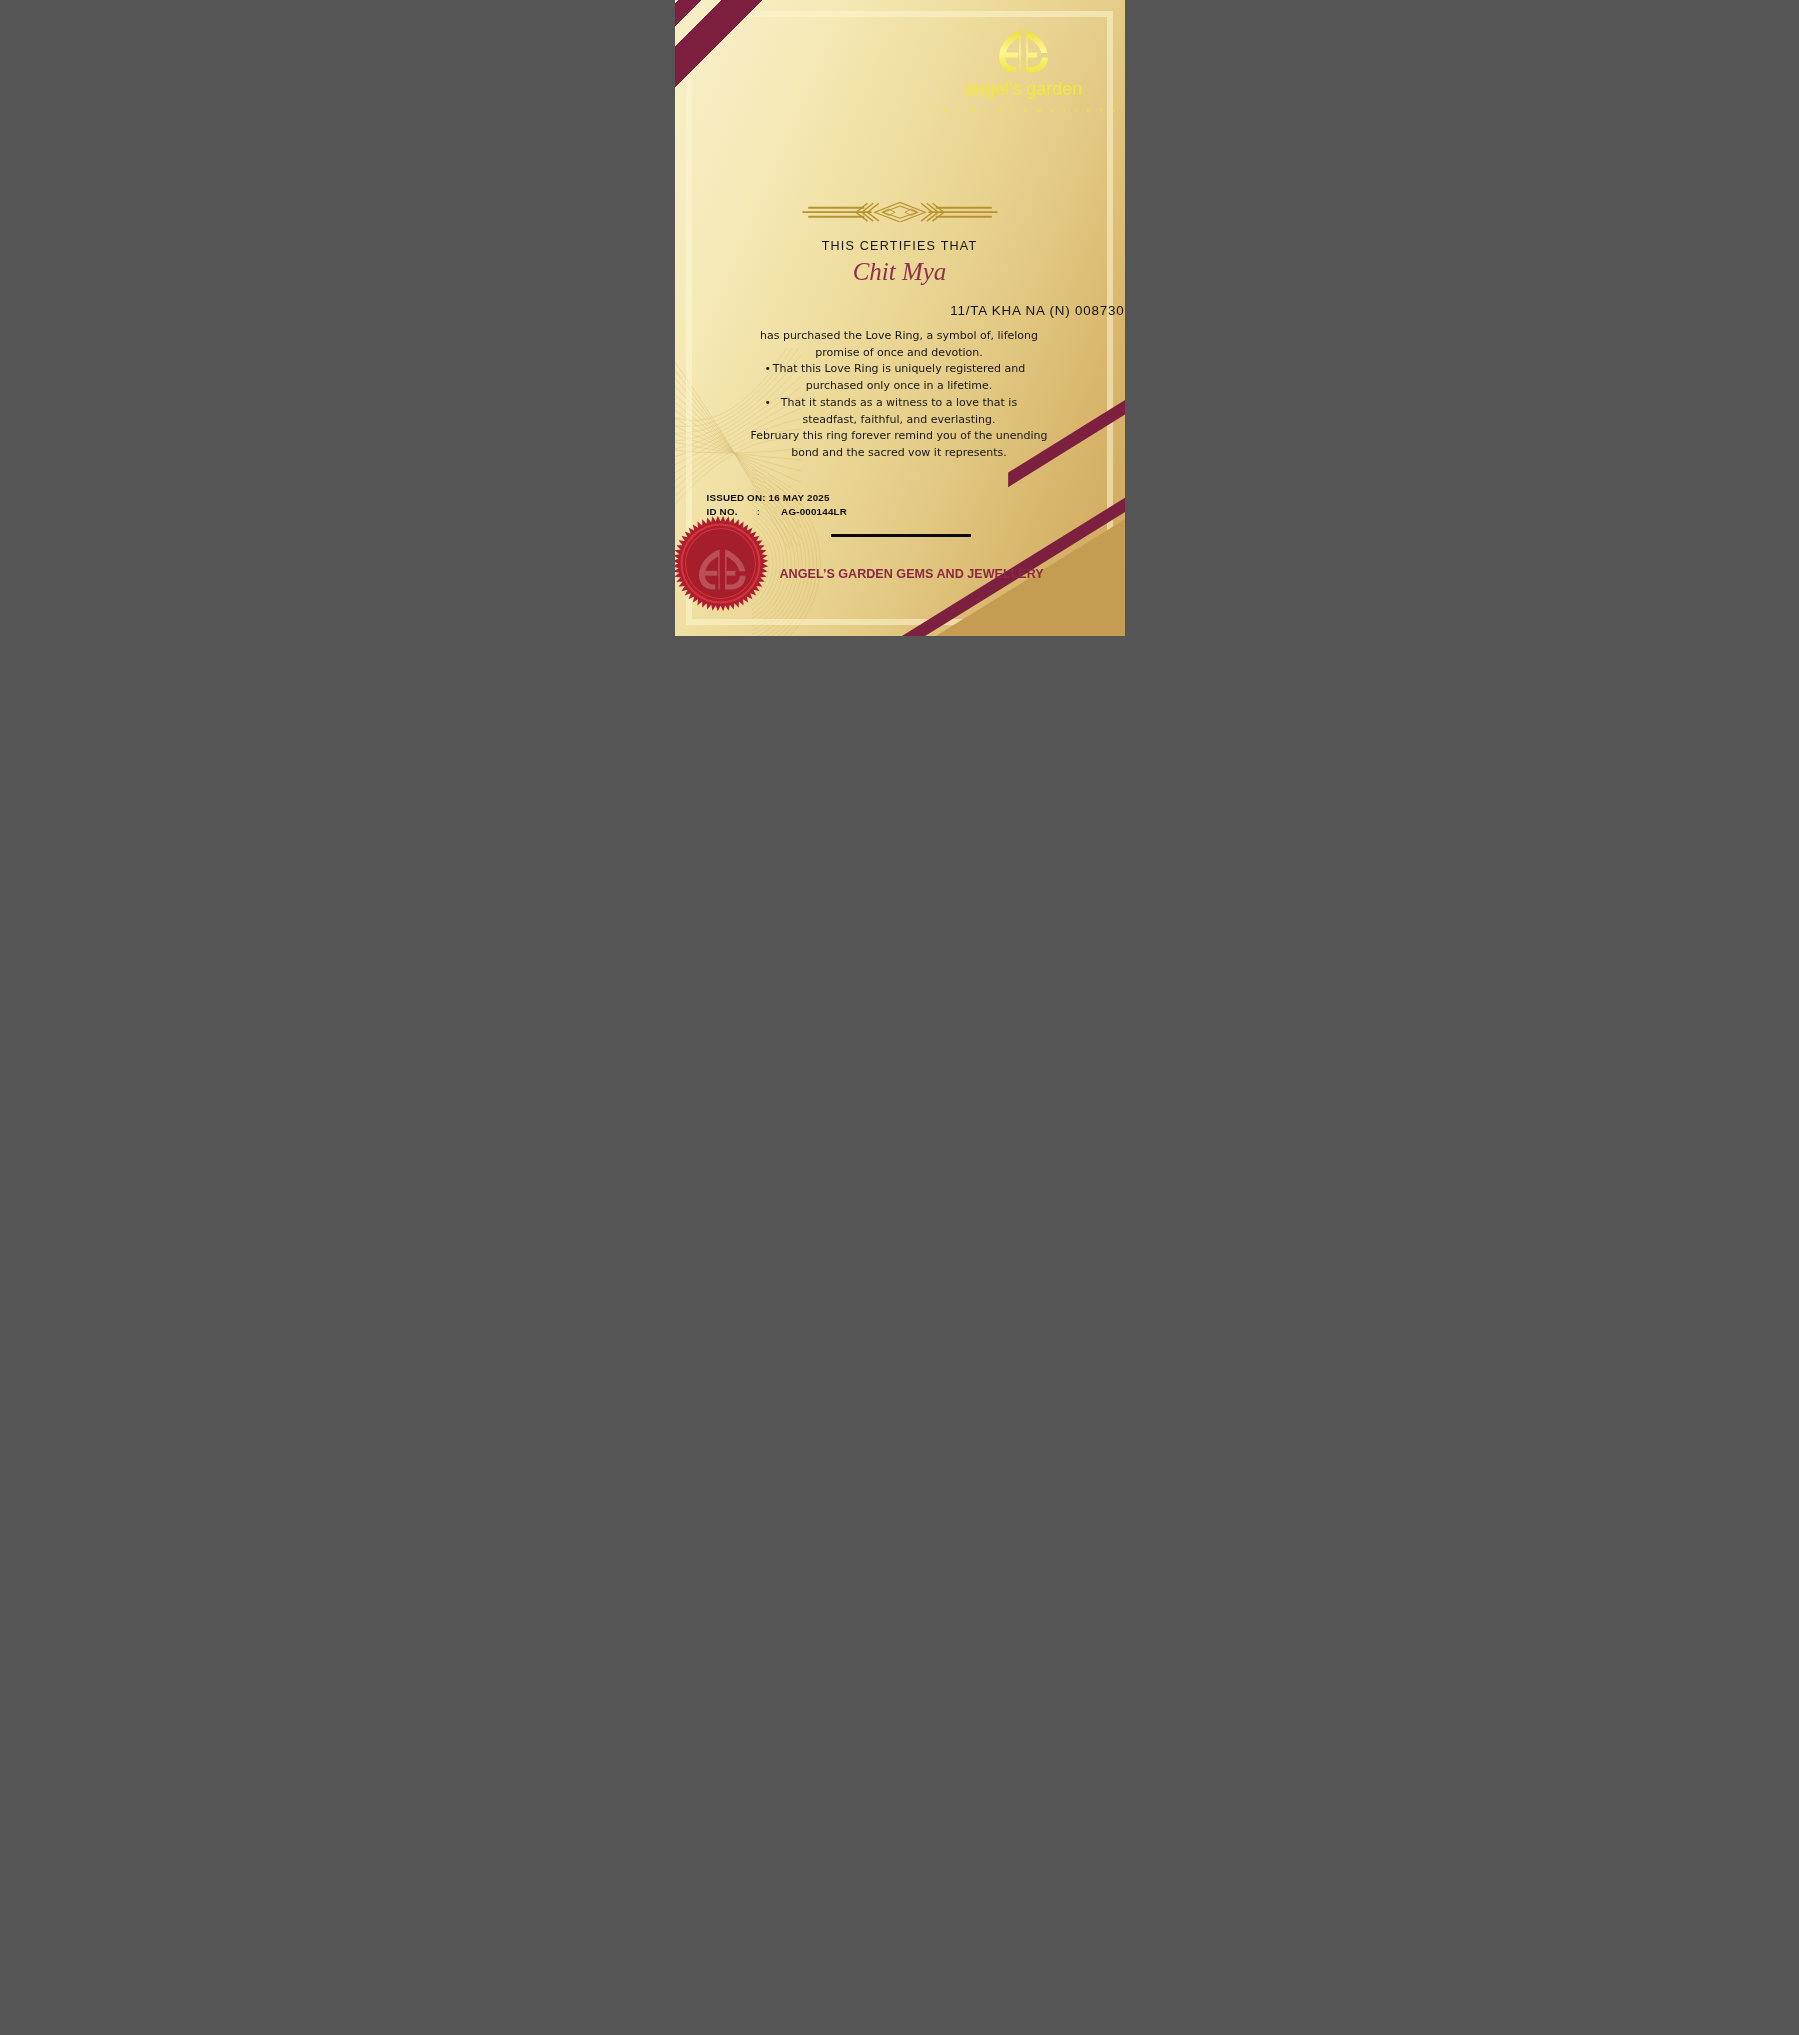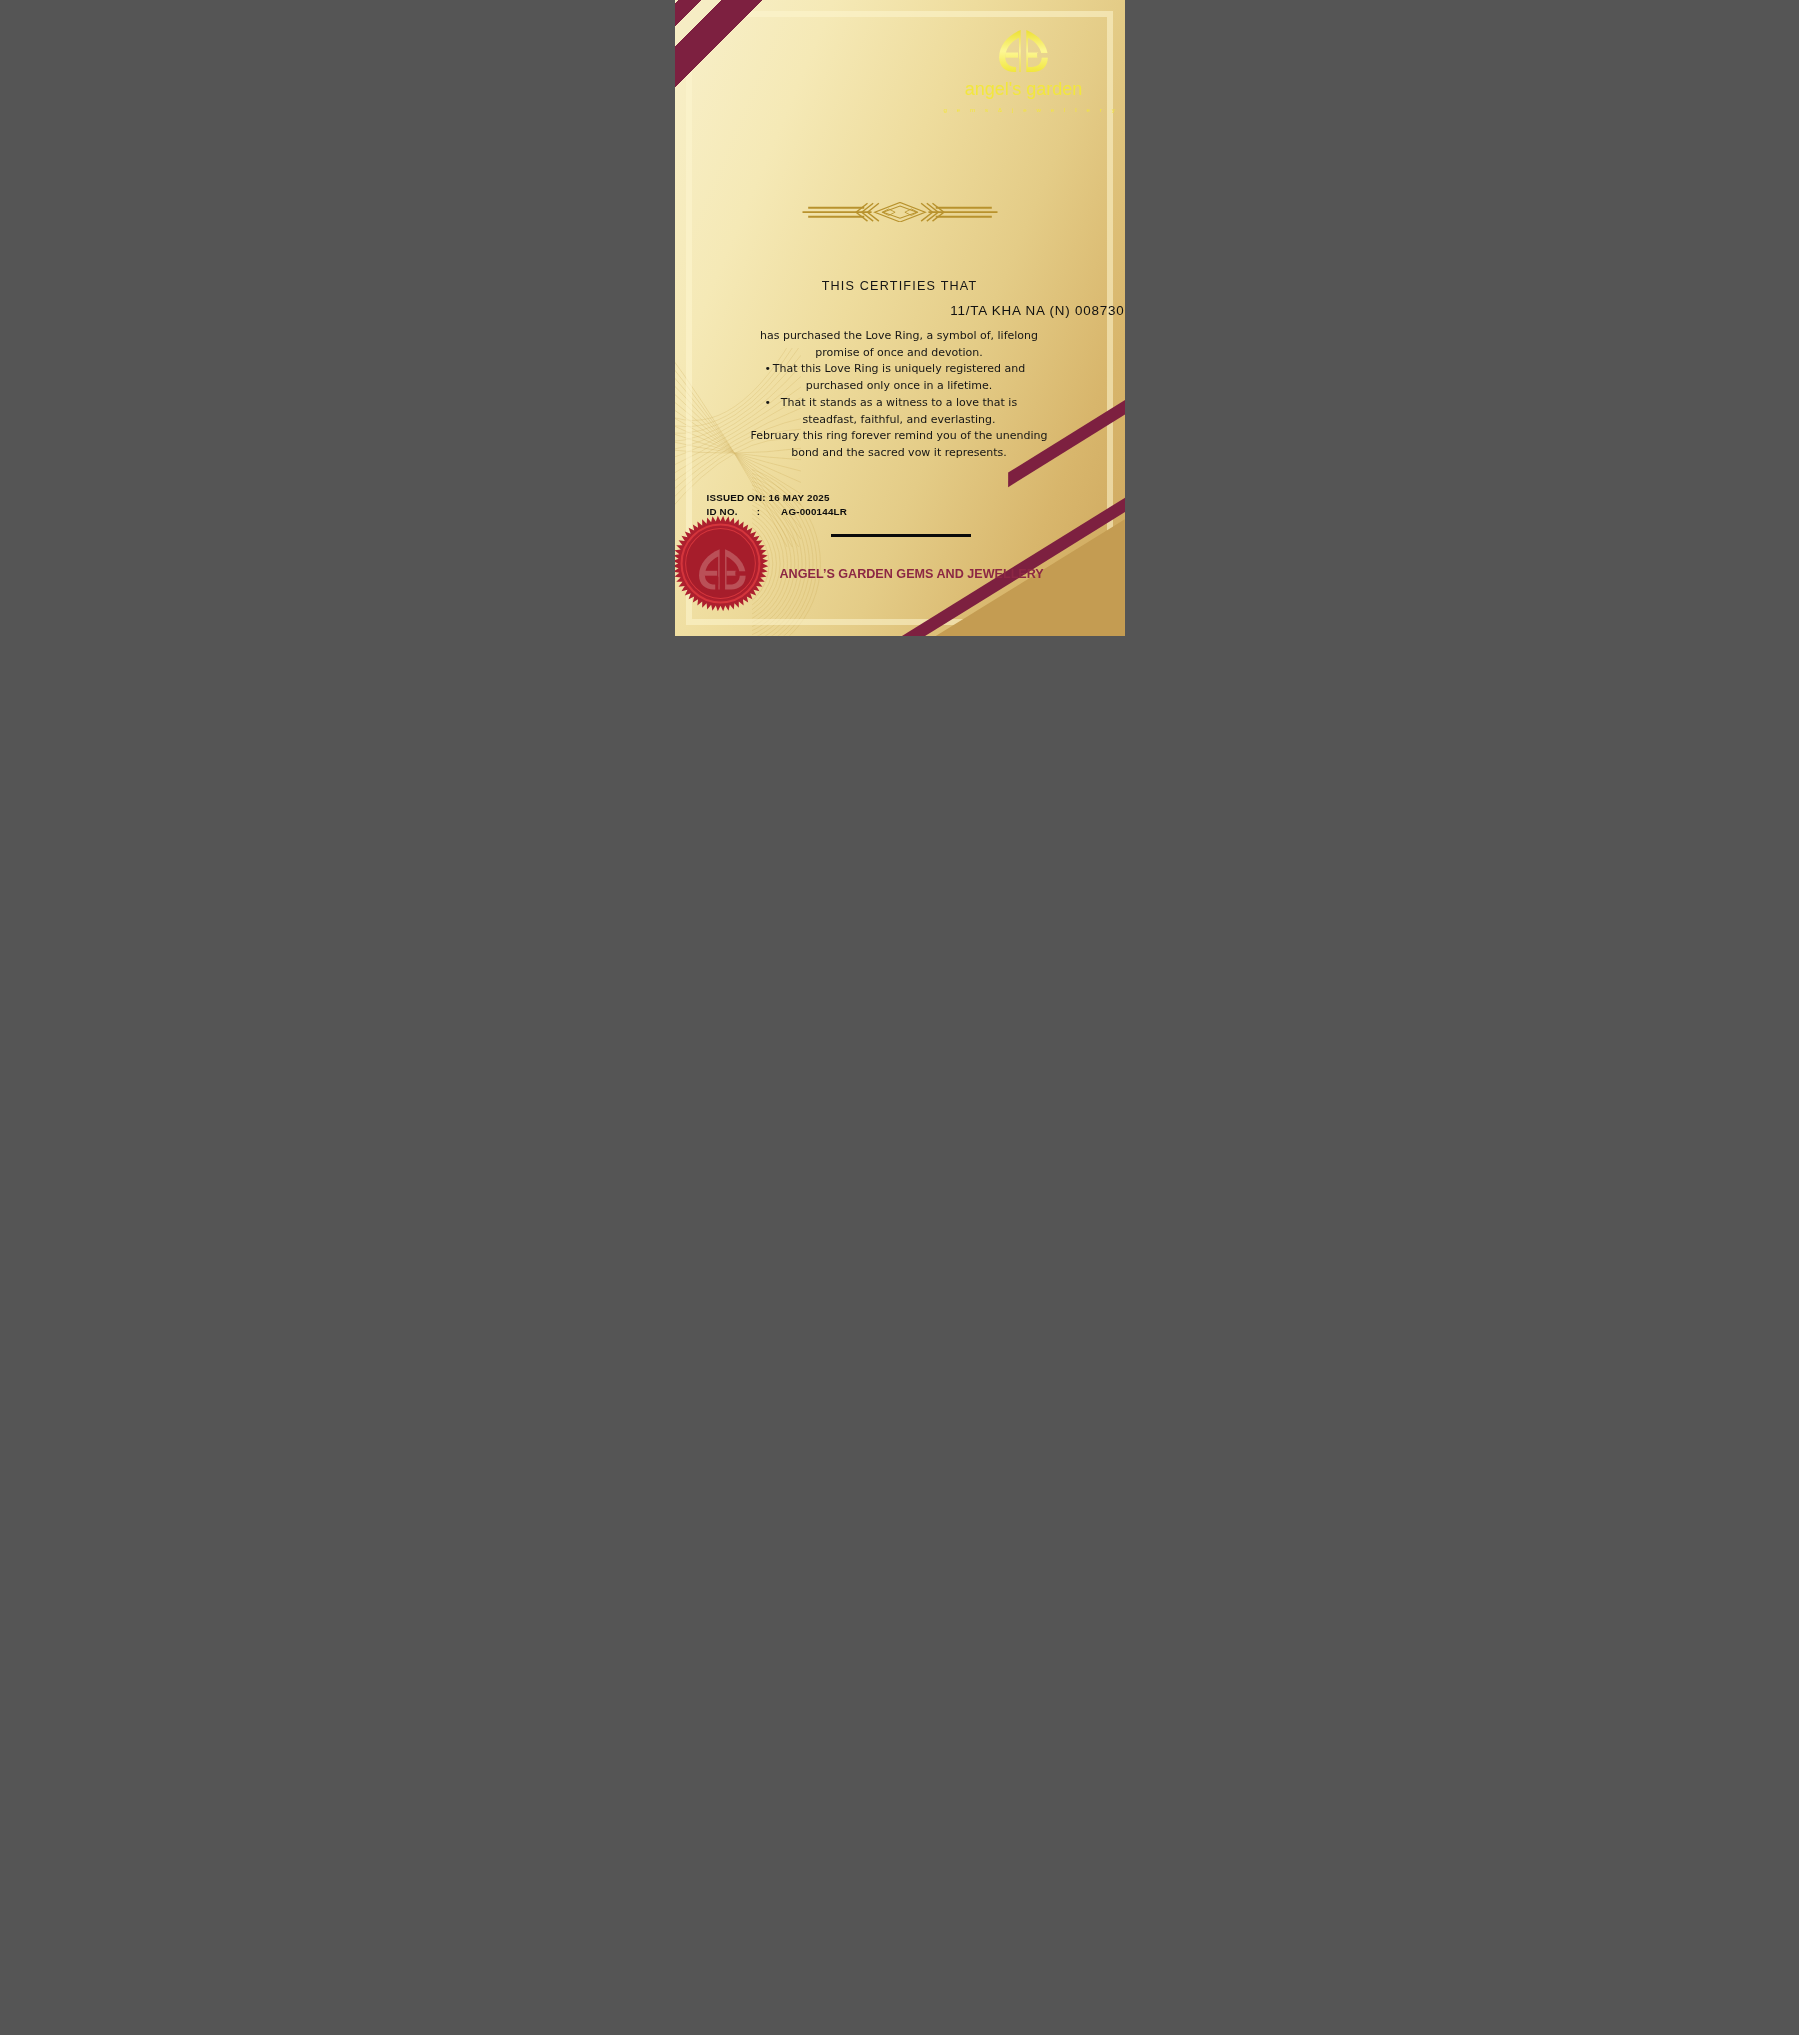--- a/index.html
+++ b/index.html
@@ -19,21 +19,21 @@
   .logo .mark{width:59px; height:55px; display:block; margin:0 auto;}
   .wordmark{font-size:18px; color:#f2e73d; letter-spacing:0px; margin-top:0.8px; white-space:nowrap;}
   .tagline{font-size:6.1px; color:#f2e73d; letter-spacing:4.1px; margin-top:5.7px; white-space:nowrap;}
   .title{
     position:absolute; top:127px; left:0; right:0; text-align:center; z-index:3;
     font-family:"Liberation Serif",serif; font-weight:bold; font-size:18.3px; line-height:26px;
     color:#82703a; letter-spacing:0.4px;
   }
   .divider{position:absolute; top:202px; left:50%; transform:translateX(-50%); z-index:3;}
   .certifies{position:absolute; top:239px; left:0; right:0; text-align:center; z-index:3;
-    font-size:12.6px; letter-spacing:1.2px; color:#161616; font-weight:500;margin-top:40px;}
+    font-size:12.6px; letter-spacing:1.2px; color:#161616; font-weight:500;}
   .name{position:absolute; top:253px; left:0; right:0; text-align:center; z-index:3;
     font-family:"Liberation Serif",serif; font-style:italic; font-size:25px; line-height:37px; color:#8e2f4e;}
   .regno{position:absolute; top:303px; left:0; right:0; text-align:right; z-index:3;
     font-size:13.4px; letter-spacing:0.8px; color:#111;}
   .body{position:absolute; top:328px; left:67px; width:315px; text-align:center; z-index:3;
     font-family:"DejaVu Sans",sans-serif; font-size:11px; line-height:16.7px; color:#151515;}
   .body .line{position:relative;}
   .body .bullet{position:absolute; left:23px; top:0;}
   .issued{position:absolute; left:32px; top:491px; z-index:3; font-weight:bold; font-size:9.8px;
     line-height:14.2px; color:#0d0d0d; letter-spacing:0.2px;}
@@ -163,20 +163,21 @@
       <path d="M306,3 L334,25 L306,47" stroke-width="3.5"></path>
       <path d="M292,3 L320,25 L292,47" stroke-width="3.5"></path>
       <polygon points="240,1 302,25 240,49 178,25" stroke-width="3"></polygon>
       <polygon points="240,10 282,25 240,40 198,25" stroke-width="2.5"></polygon>
       <polygon points="212,17 228,25 212,33 196,25" stroke-width="2"></polygon>
       <polygon points="268,17 284,25 268,33 252,25" stroke-width="2"></polygon>
     </g>
   </svg>
 
   <div class="certifies">THIS CERTIFIES THAT</div>
+  <div class="name">Chit Mya</div>
   <div class="regno">11/TA KHA NA (N) 008730</div>
 
   <div class="body">
     <div class="line">has purchased the Love Ring, a symbol of, lifelong</div>
     <div class="line">promise of once and devotion.</div>
     <div class="line"><span class="bullet">•</span><span>That this Love Ring is uniquely registered and</span></div>
     <div class="line">purchased only once in a lifetime.</div>
     <div class="line"><span class="bullet">•</span><span>That it stands as a witness to a love that is</span></div>
     <div class="line">steadfast, faithful, and everlasting.</div>
     <div class="line">February this ring forever remind you of the unending</div>

